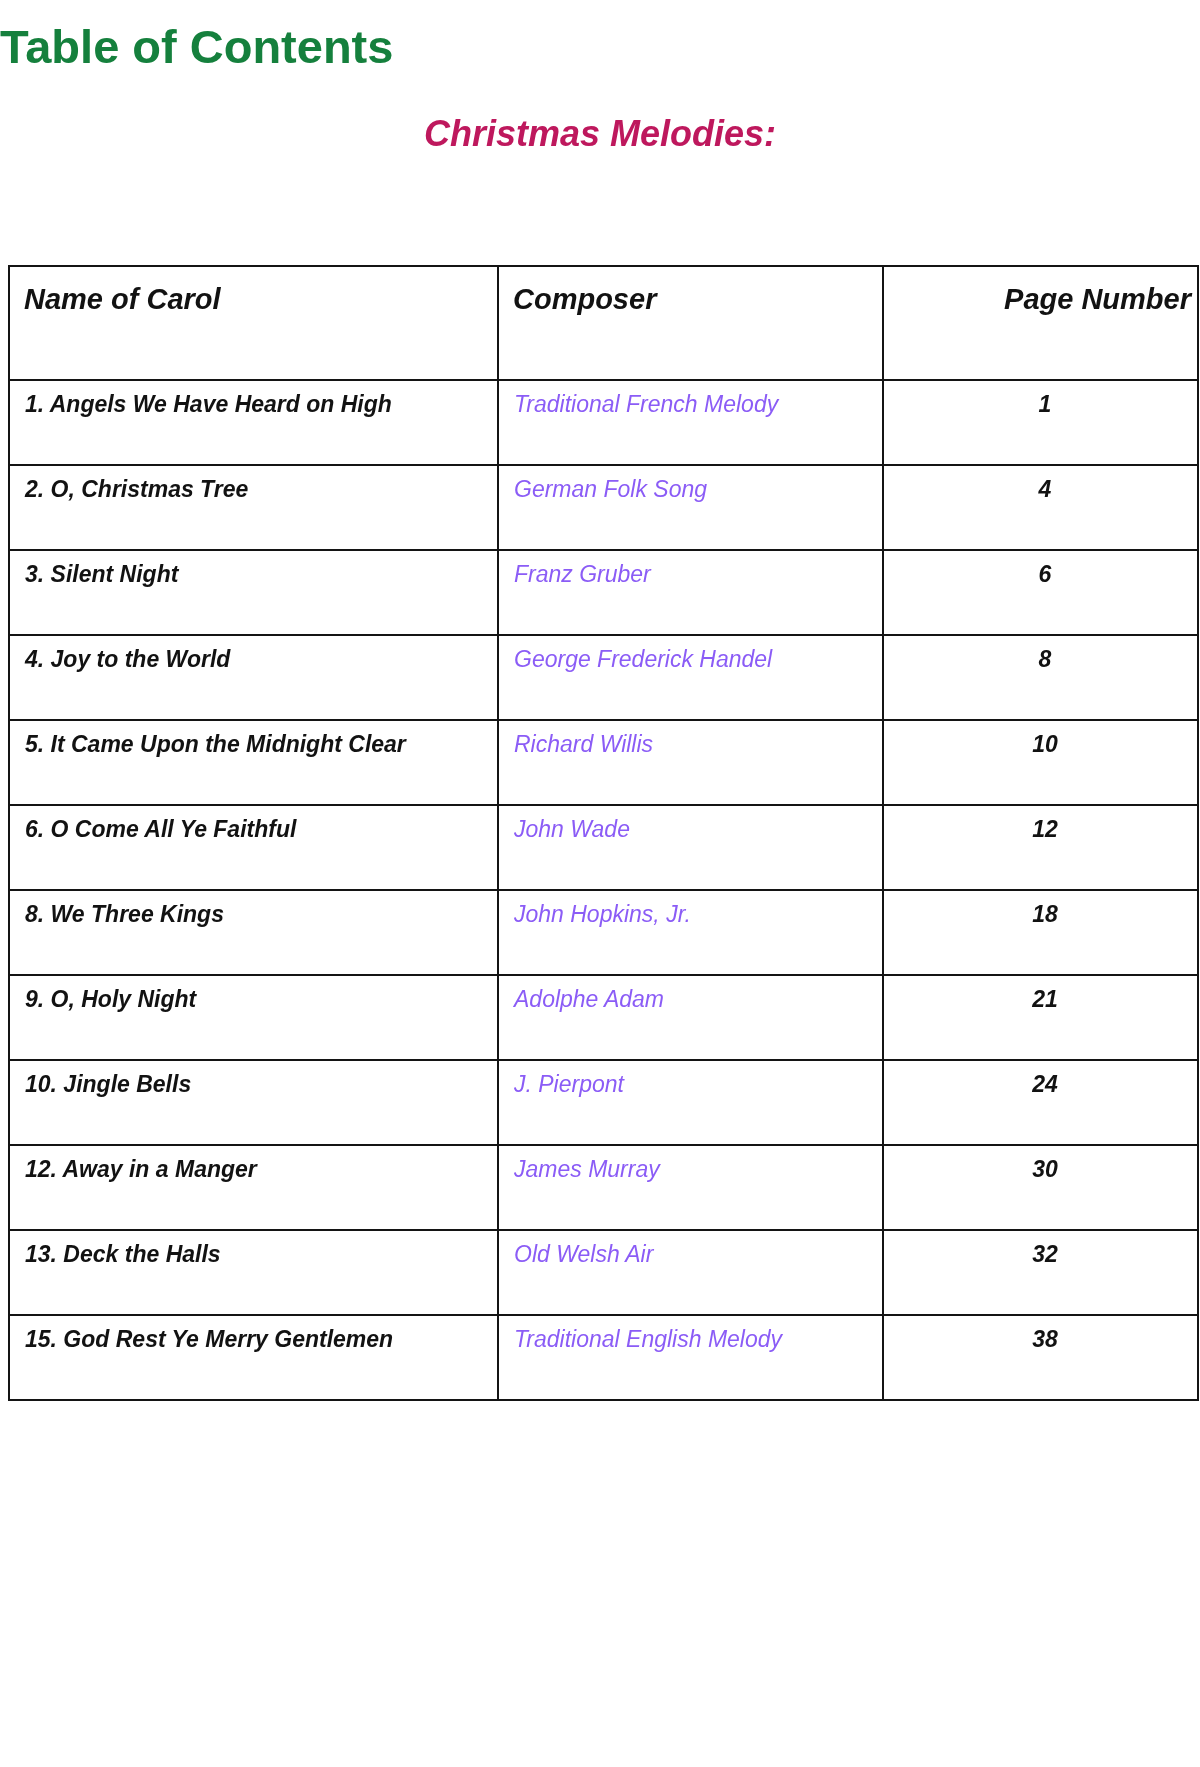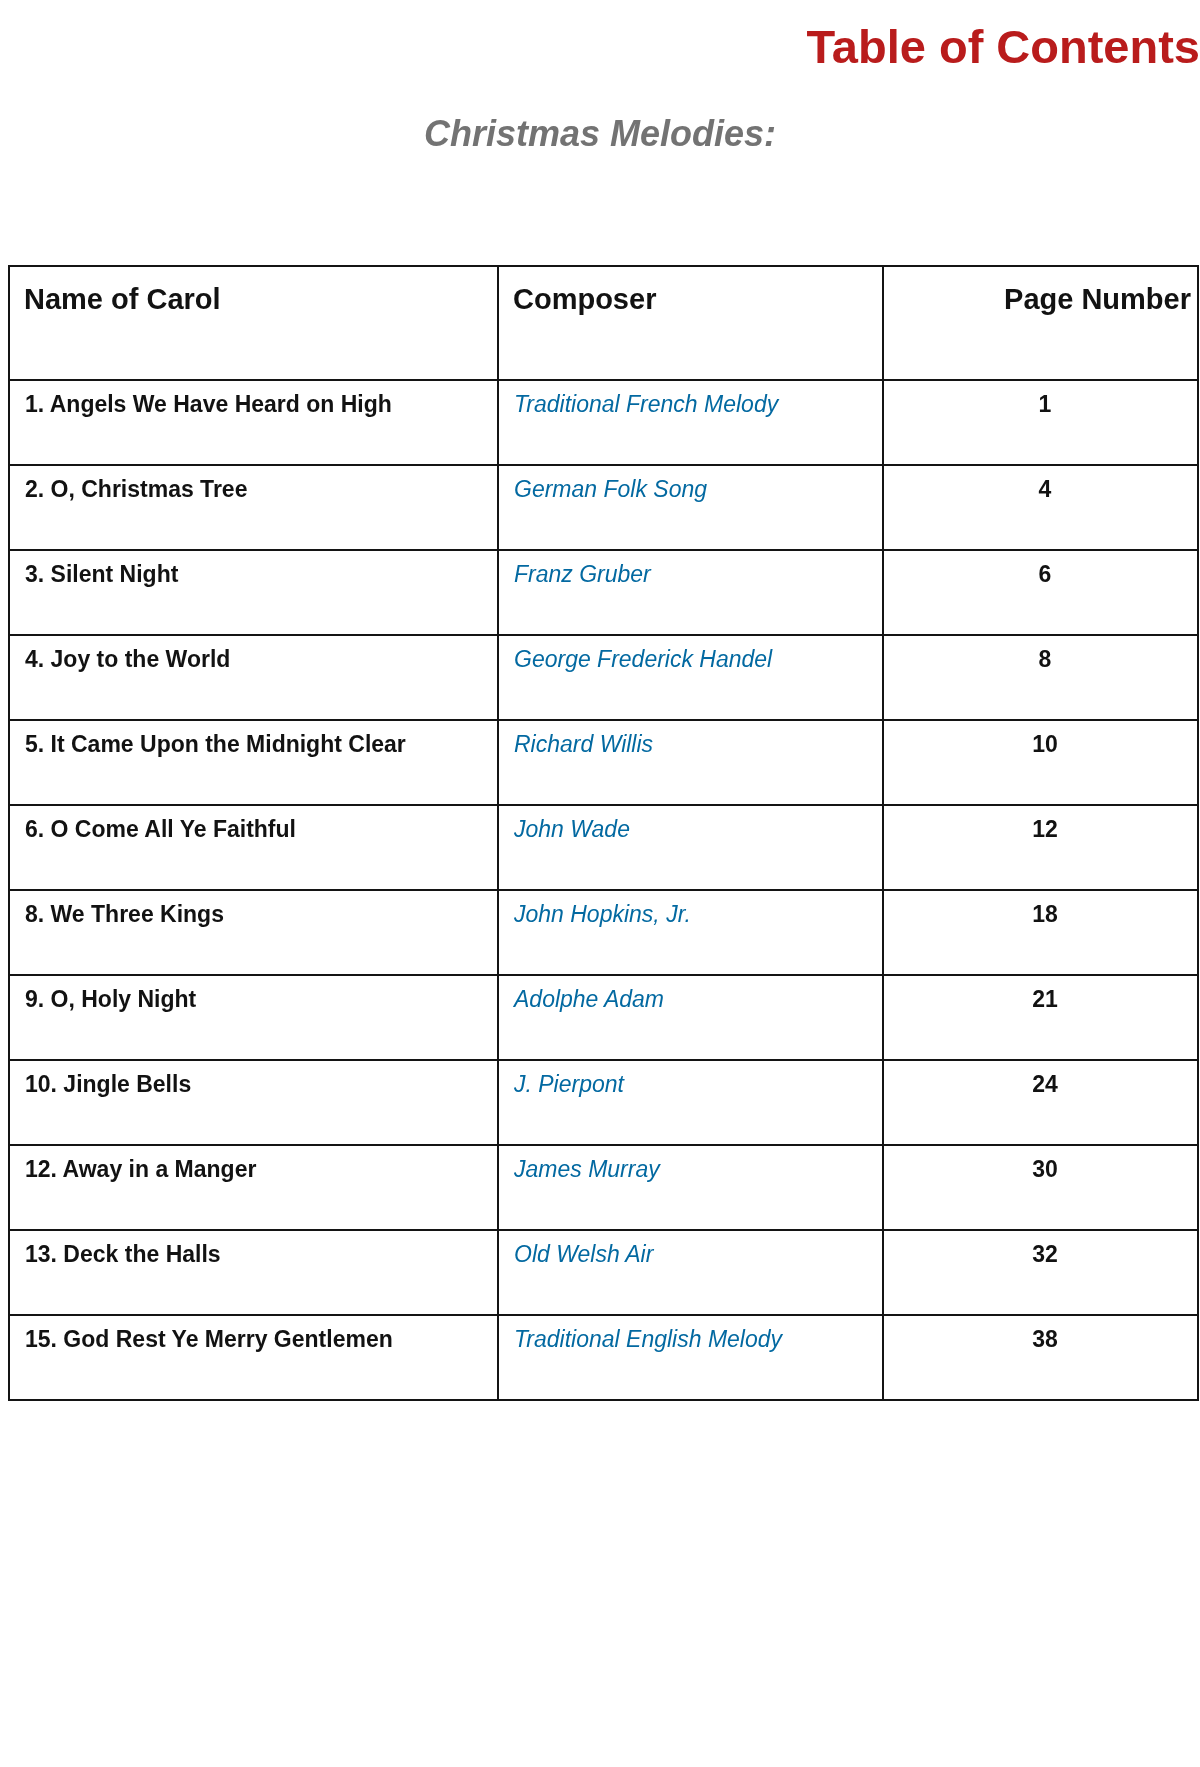--- a/index.html
+++ b/index.html
@@ -16,36 +16,36 @@
     width: 1200px;
     height: 1767px;
     background: #ffffff;
     overflow: hidden;
   }
 
   
   .doc-title {
     margin: 0;
     padding-top: 22px;
-    text-align: right;
+    text-align: left;
     font-size: 47px;
     line-height: 1.05;
     font-weight: bold;
-    color: #b91c1c;
+    color: #15803d;
     letter-spacing: 0px;
   }
   .doc-subtitle {
     margin: 0;
     margin-top: 44px;
     text-align: center;
     font-size: 36px;
     line-height: 1.05;
     font-weight: bold;
     font-style: italic;
-    color: #737373;
+    color: #be185d;
   }
   .doc-tagline {
     margin: 0;
     margin-top: 34px;
     text-align: center;
     font-size: 29px;
     line-height: 1.1;
     font-weight: bold;
     font-style: italic;
     color: #e1191f;
@@ -64,20 +64,21 @@
     table-layout: fixed;
     margin-left: 8px;
     margin-top: 112px;
     width: 1189px;
   }
   table.toc th,
   table.toc td {
     border: 2px solid #141414;
     vertical-align: top;
     overflow: hidden;
+    font-style: italic;
   }
   col.c-carol    { width: 489px; }
   col.c-composer { width: 385px; }
   col.c-page     { width: 315px; }
 
   table.toc th {
     height: 114px;
     font-size: 29px;
     font-weight: bold;
     padding: 16px 6px 0 14px;
@@ -94,21 +95,21 @@
     padding: 10px 6px 0 15px;
   }
   td.cell-carol {
     font-weight: bold;
     color: #121212;
     margin-top: 48px;
   }
   td.cell-composer {
     font-style: italic;
     font-weight: normal;
-    color: #0369a1;
+    color: #8b5cf6;
   }
   td.cell-page {
     font-weight: bold;
     text-align: center;
     padding-left: 6px;
     color: #121212;
   }
 </style>
 </head>
 <body>

